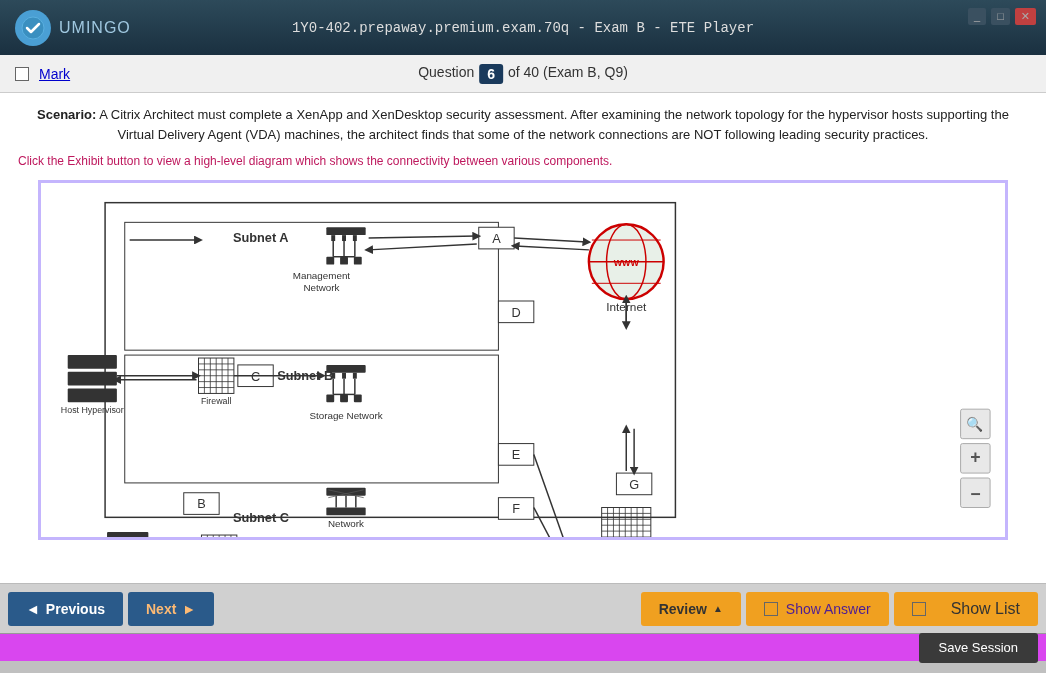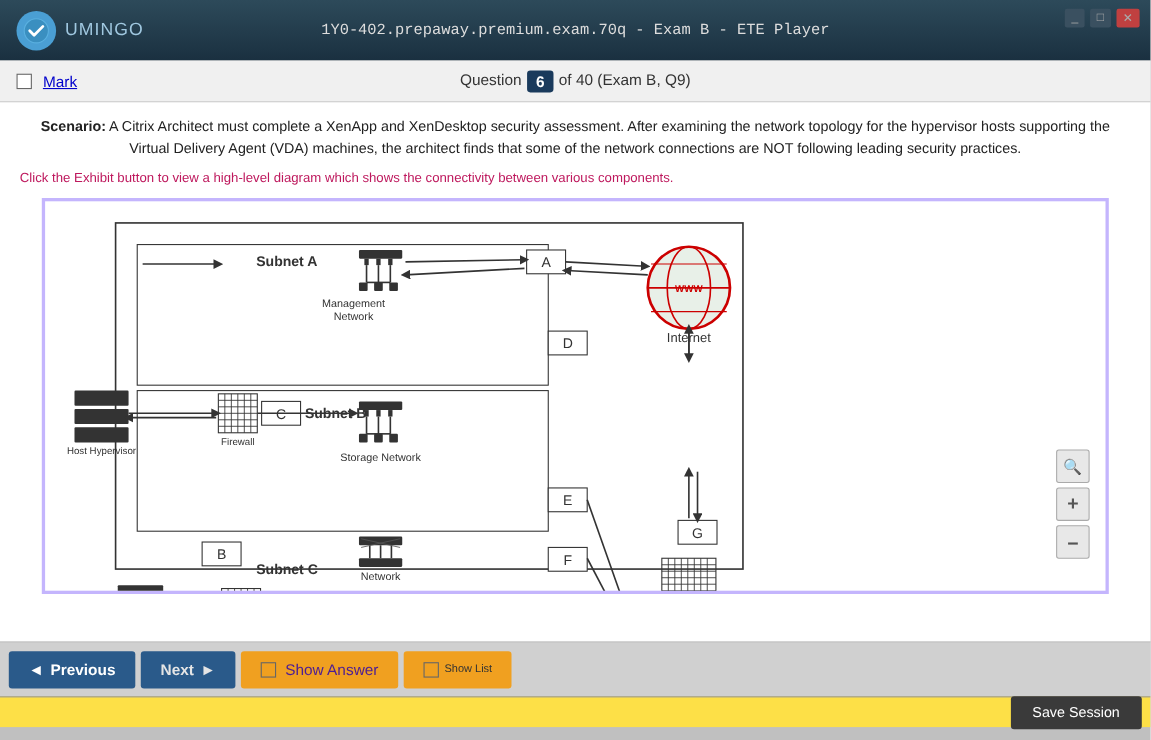--- a/index.html
+++ b/index.html
@@ -157,21 +157,21 @@
       align-items: center;
       gap: 6px;
     }
     .prev-btn {
       background: #2a5a8a;
       color: white;
       border-radius: 3px;
     }
     .next-btn {
       background: #2a5a8a;
-      color: #e5e5e5;
+      color: #fdba74;
       border-radius: 3px;
     }
     .review-btn {
       background: #f0a020;
       color: #333;
       border: none;
       height: 34px;
       padding: 0 18px;
       font-size: 14px;
       font-weight: bold;
@@ -194,39 +194,39 @@
       align-items: center;
       gap: 8px;
       border-radius: 3px;
     }
     .show-list-btn {
       background: #f0a020;
       color: #333;
       border: none;
       height: 34px;
       padding: 0 18px;
-      font-size: 10px;
-      cursor: pointer;
-      display: flex;
-      align-items: center;
-      gap: 5px;
+      font-size: 16px;
+      cursor: pointer;
+      display: flex;
+      align-items: center;
+      gap: 25px;
       border-radius: 3px;
     }
     .small-checkbox {
       width: 14px;
       height: 14px;
       border: 1px solid #666;
       background: #f0a020;
       display: inline-block;
     }
     .triangle-up { font-size: 10px; }
 
     
     .session-bar {
-      background: #fde047;
+      background: #d946ef;
       height: 28px;
       display: flex;
       align-items: center;
       justify-content: flex-end;
       padding: 0 8px;
       gap: 3px;
       border-top: 1px solid #999;
     }
     .session-btn {
       background: #3a3a3a;
@@ -472,20 +472,24 @@
 <div class="bottom-bar">
   <button class="nav-btn prev-btn">
     <span>◄</span>
     <span>Previous</span>
   </button>
   <button class="nav-btn next-btn">
     <span>Next</span>
     <span>►</span>
   </button>
 
+  <button class="review-btn">
+    <span>Review</span>
+    <span class="triangle-up">▲</span>
+  </button>
 
   <button class="answer-btn">
     <span class="small-checkbox"></span>
     <span>Show Answer</span>
   </button>
 
   <button class="show-list-btn">
     <span class="small-checkbox"></span>
     <span>Show List</span>
   </button>

